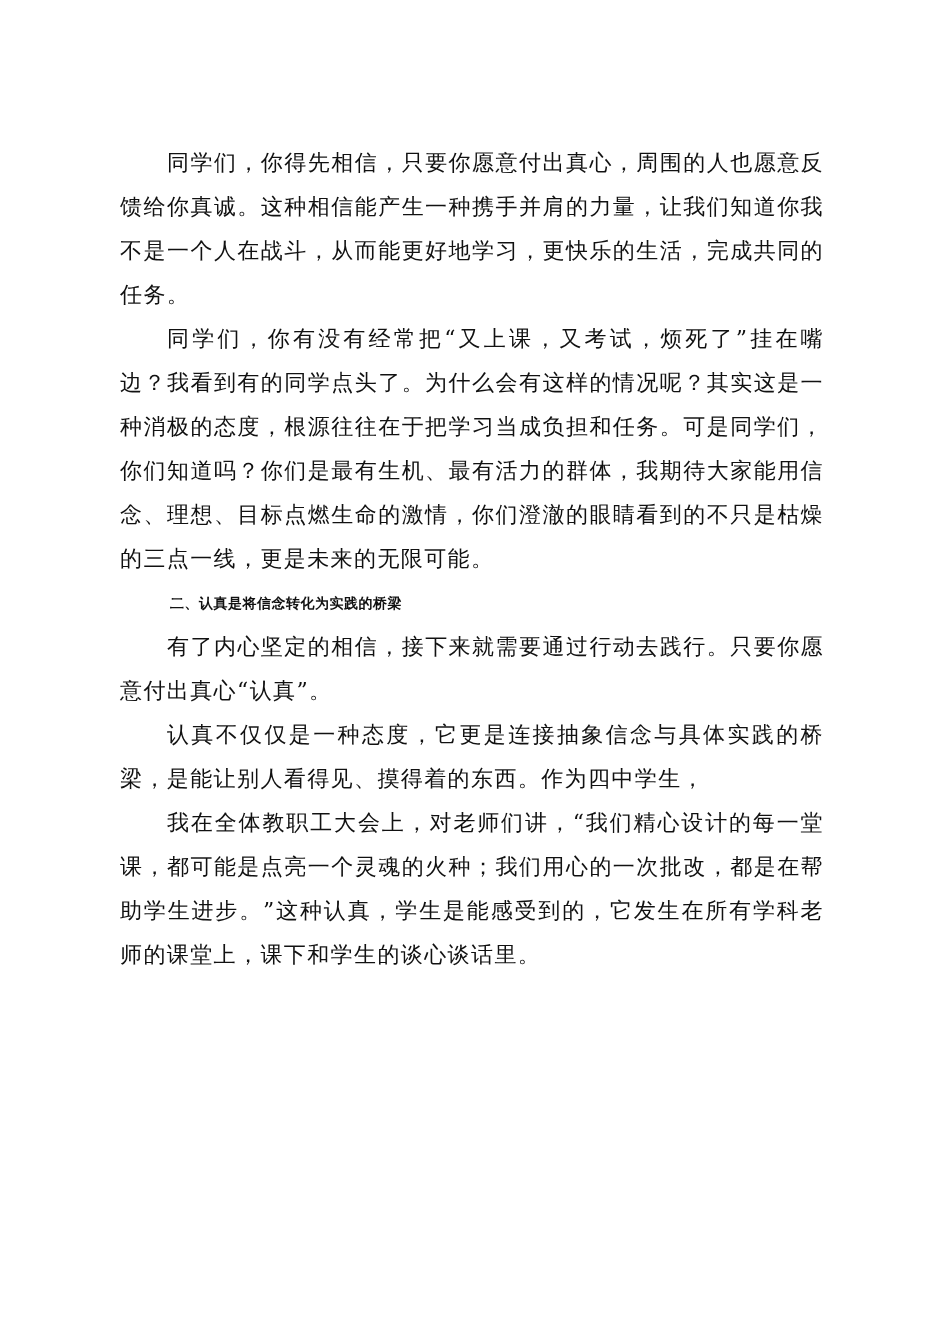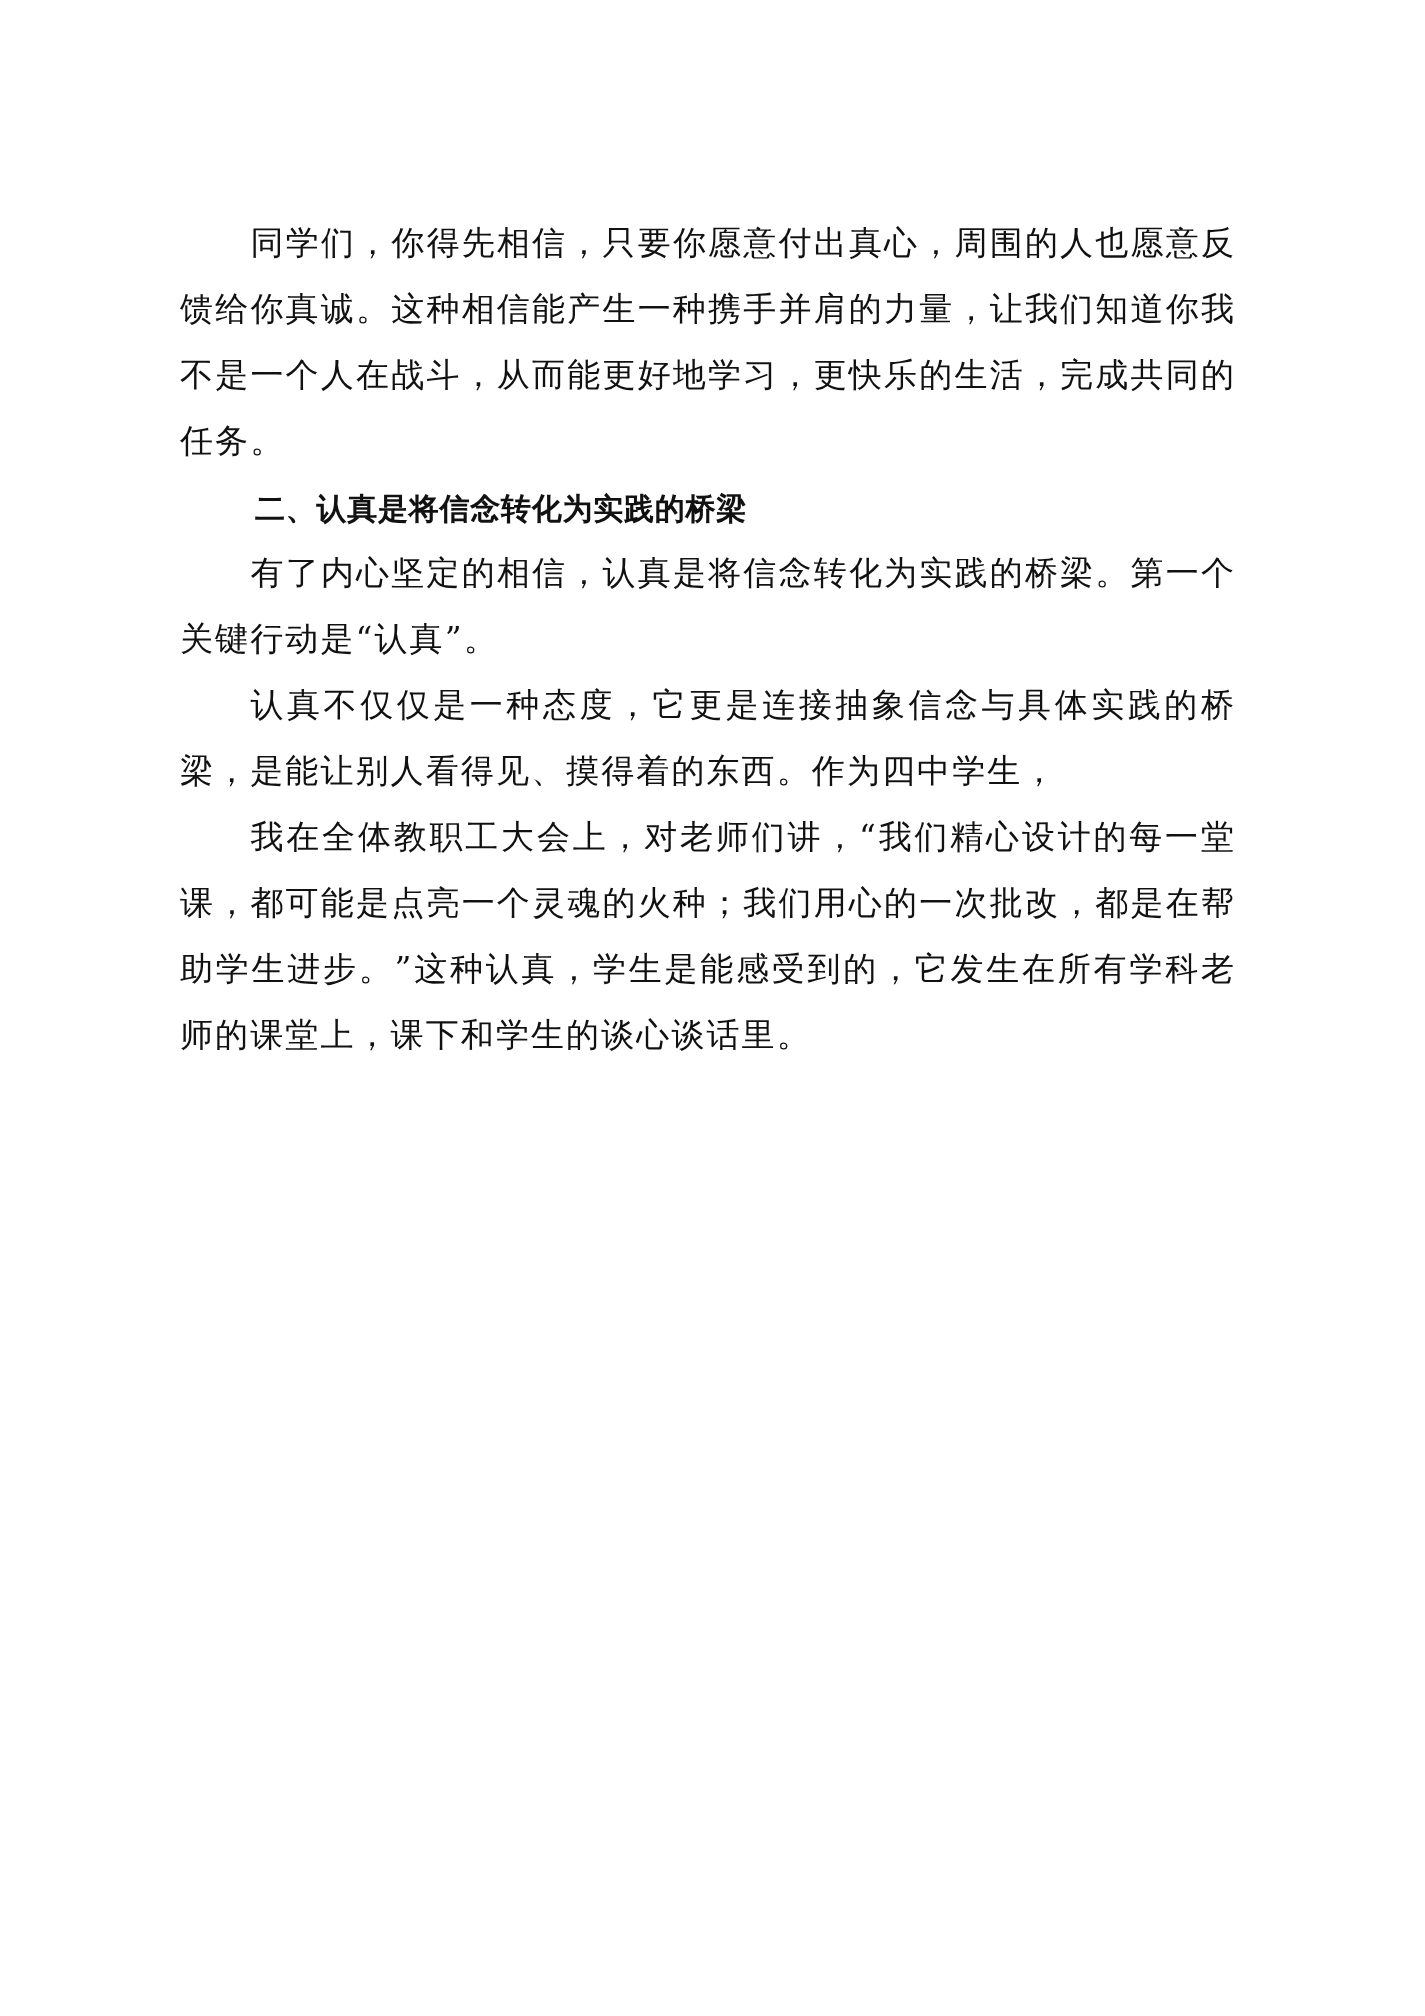--- a/index.html
+++ b/index.html
@@ -36,31 +36,32 @@
       text-indent: 47px;
       text-align: justify;
       text-justify: inter-character;
       letter-spacing: 1.4px;
       word-break: break-all;
     }
     .heading {
       margin: 0;
       font-family: "DejaVu Sans", "Liberation Sans", sans-serif;
       font-weight: bold;
-      font-size: 20px;
+      font-size: 14px;
       line-height: 44px;
       color: #111111;
       text-indent: 50px;
       letter-spacing: 0.5px;
     }
   </style>
 </head>
 <body>
 
 <div class="page">
   <div class="content">
     <p class="para">同学们，你得先相信，只要你愿意付出真心，周围的人也愿意反馈给你真诚。这种相信能产生一种携手并肩的力量，让我们知道你我不是一个人在战斗，从而能更好地学习，更快乐的生活，完成共同的任务。</p>
+    <p class="para">同学们，你有没有经常把“又上课，又考试，烦死了”挂在嘴边？我看到有的同学点头了。为什么会有这样的情况呢？其实这是一种消极的态度，根源往往在于把学习当成负担和任务。可是同学们，你们知道吗？你们是最有生机、最有活力的群体，我期待大家能用信念、理想、目标点燃生命的激情，你们澄澈的眼睛看到的不只是枯燥的三点一线，更是未来的无限可能。</p>
     <p class="heading">二、认真是将信念转化为实践的桥梁</p>
-    <p class="para">有了内心坚定的相信，认真是将信念转化为实践的桥梁。第一个关键行动是“认真”。</p>
+    <p class="para">有了内心坚定的相信，接下来就需要通过行动去践行。只要你愿意付出真心“认真”。</p>
     <p class="para">认真不仅仅是一种态度，它更是连接抽象信念与具体实践的桥梁，是能让别人看得见、摸得着的东西。作为四中学生，</p>
     <p class="para">我在全体教职工大会上，对老师们讲，“我们精心设计的每一堂课，都可能是点亮一个灵魂的火种；我们用心的一次批改，都是在帮助学生进步。”这种认真，学生是能感受到的，它发生在所有学科老师的课堂上，课下和学生的谈心谈话里。</p>
   </div>
 </div>
 
 </body></html>

